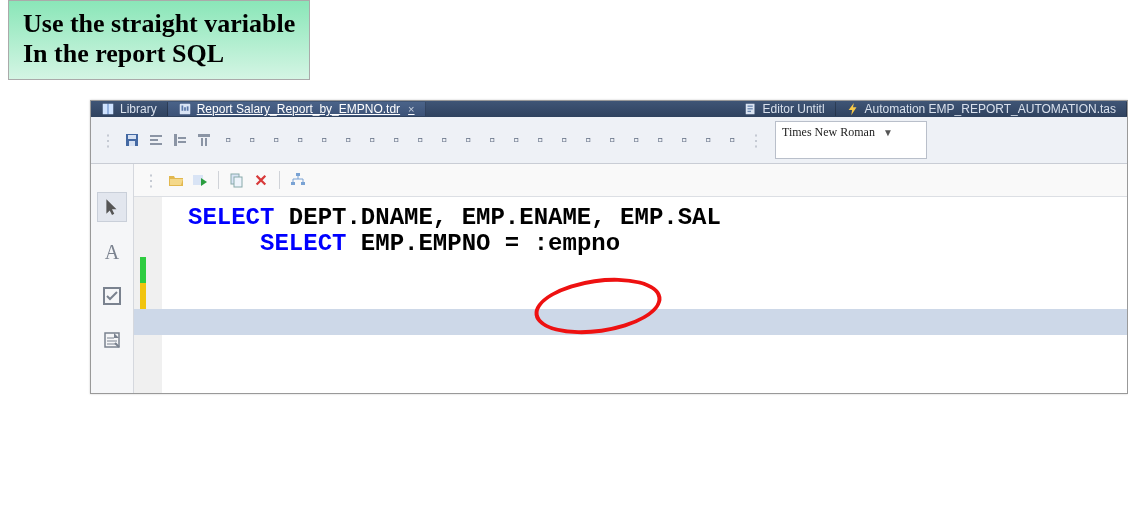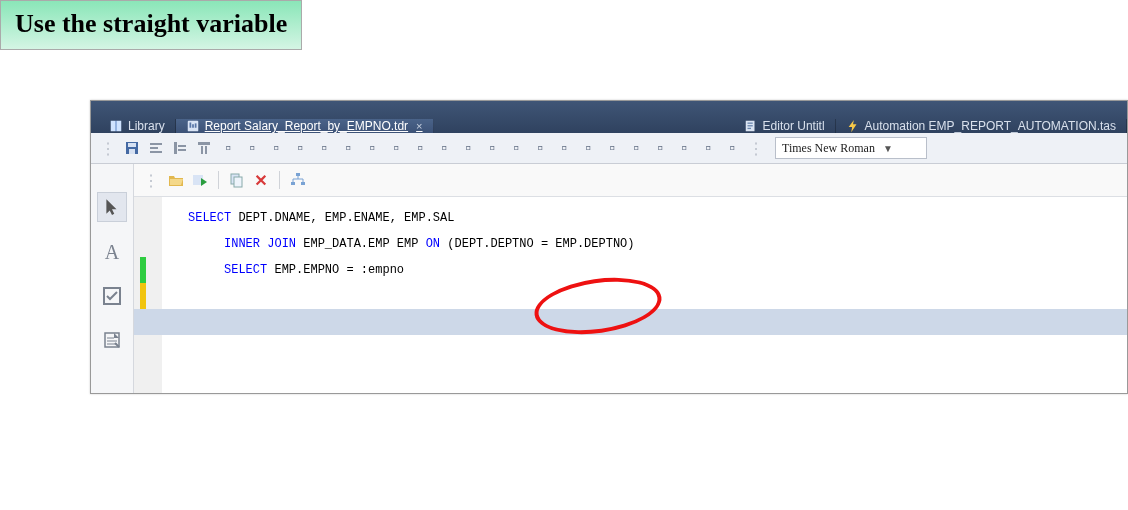--- a/index.html
+++ b/index.html
@@ -5,21 +5,21 @@
   body {
     margin: 0;
     font-family: Arial, sans-serif;
     background: #fff;
     width: 1128px;
     height: 510px;
     position: relative;
   }
   .callout {
     position: absolute;
-    left: 0;
+    left: 8px;
     top: 0;
     background: linear-gradient(to bottom, #8ae6b8, #d4f5e4);
     border: 1px solid #aaa;
     padding: 8px 14px 10px 14px;
     font-family: 'Times New Roman', serif;
     font-size: 26px;
     font-weight: bold;
     color: #000;
     line-height: 1.15;
   }
@@ -28,25 +28,24 @@
     left: 90px;
     top: 100px;
     right: 0;
     border: 1px solid #999;
     box-shadow: 0 0 2px rgba(0,0,0,0.2);
     background:#f0f0f0;
   }
   .tabbar {
     background: linear-gradient(to bottom, #3f5576, #2f425f);
     display: flex;
-    align-items: flex-end;
-    height: 32px;
+    align-items: center;
+    height: 16px;
     color: #d8e0ec;
     font-size: 12px;
-    padding-left: 8px;
   }
   .tab {
     display: flex;
     align-items: center;
     padding: 0 10px;
     border-right: 1px solid rgba(0,0,0,0.25);
     gap: 5px;
     white-space: nowrap;
     cursor: pointer;
   }
@@ -87,21 +86,21 @@
     color:#5e6b80;
   }
   .fontsel {
     margin-left: 6px;
     display: inline-flex;
     align-items: center;
     border: 1px solid #b9bfca;
     background: #fff;
     font-size: 12px;
     height: 20px;
-    padding: 0 4px 0 6px;
+    padding: 0 4px 16px 6px;
     gap: 8px;
     min-width: 140px;
     font-family: 'Times New Roman', serif;
     color:#222;
   }
   .fontsel .caret {
     font-size: 10px; color:#555;
   }
   .workspace {
     display: flex;
@@ -144,24 +143,25 @@
   }
   .toolbar2 .sep {
     width:1px;height:18px;background:#d0d3d8;margin:0 4px;
   }
   .t2btn {
     width:20px;height:20px;display:inline-flex;align-items:center;justify-content:center;color:#5b6370;cursor:pointer;
   }
   .code {
     position:relative;
     font-family: 'Courier New', monospace;
-    font-size: 12px;
+    font-size: 24px;
     line-height: 26px;
     padding: 8px 0 8px 12px;
     min-height: 180px;
+    font-weight: bold;
   }
   .gutter {
     position:absolute;
     left:0;top:0;bottom:0;
     width: 28px;
     background:#f0f0f0;
     border-right: none;
   }
   .gmark {
     position:absolute; left:6px; width:6px;
@@ -190,20 +190,21 @@
     transform: rotate(-8deg);
     z-index:2;
     pointer-events:none;
   }
 </style>
 </head>
 <body>
 
 <div class="callout">
   <div>Use the straight variable</div>
+  <div>In the report SQL</div>
 </div>
 
 <div class="app">
   <div class="tabbar">
     <div class="tab">
       <span class="ticon">
         <svg width="14" height="14" viewBox="0 0 16 16">
             <path fill="#cfe3ff" d="M2 2h5v12H2zM9 2h5v12H9z"></path>
             <path fill="#9fbfef" d="M7 2h2v12H7z"></path>
           </svg>
@@ -363,21 +364,20 @@
       </div>
 
       <div class="code">
         <div class="gutter">
           <div class="gmark green"></div>
           <div class="gmark yellow"></div>
         </div>
         <div class="highlight-row" style="top:112px"></div>
         <div class="codebody">
           <div class="line"><span class="kw">SELECT</span><span class="txt"> DEPT.DNAME, EMP.ENAME, EMP.SAL</span></div>
-          <div class="line"><span class="txt">     </span><span class="kw">INNER</span><span class="kw"> JOIN</span><span class="txt"> EMP_DATA.EMP EMP </span><span class="kw">ON</span><span class="txt"> (DEPT.DEPTNO = EMP.DEPTNO)</span></div>
           <div class="line"><span class="txt">     </span><span class="kw">SELECT</span><span class="txt"> EMP.EMPNO = :empno</span></div>
           <div class="line">&nbsp;</div>
         </div>
         <div class="circle"></div>
       </div>
     </div>
   </div>
 </div>
 
 </body></html>

